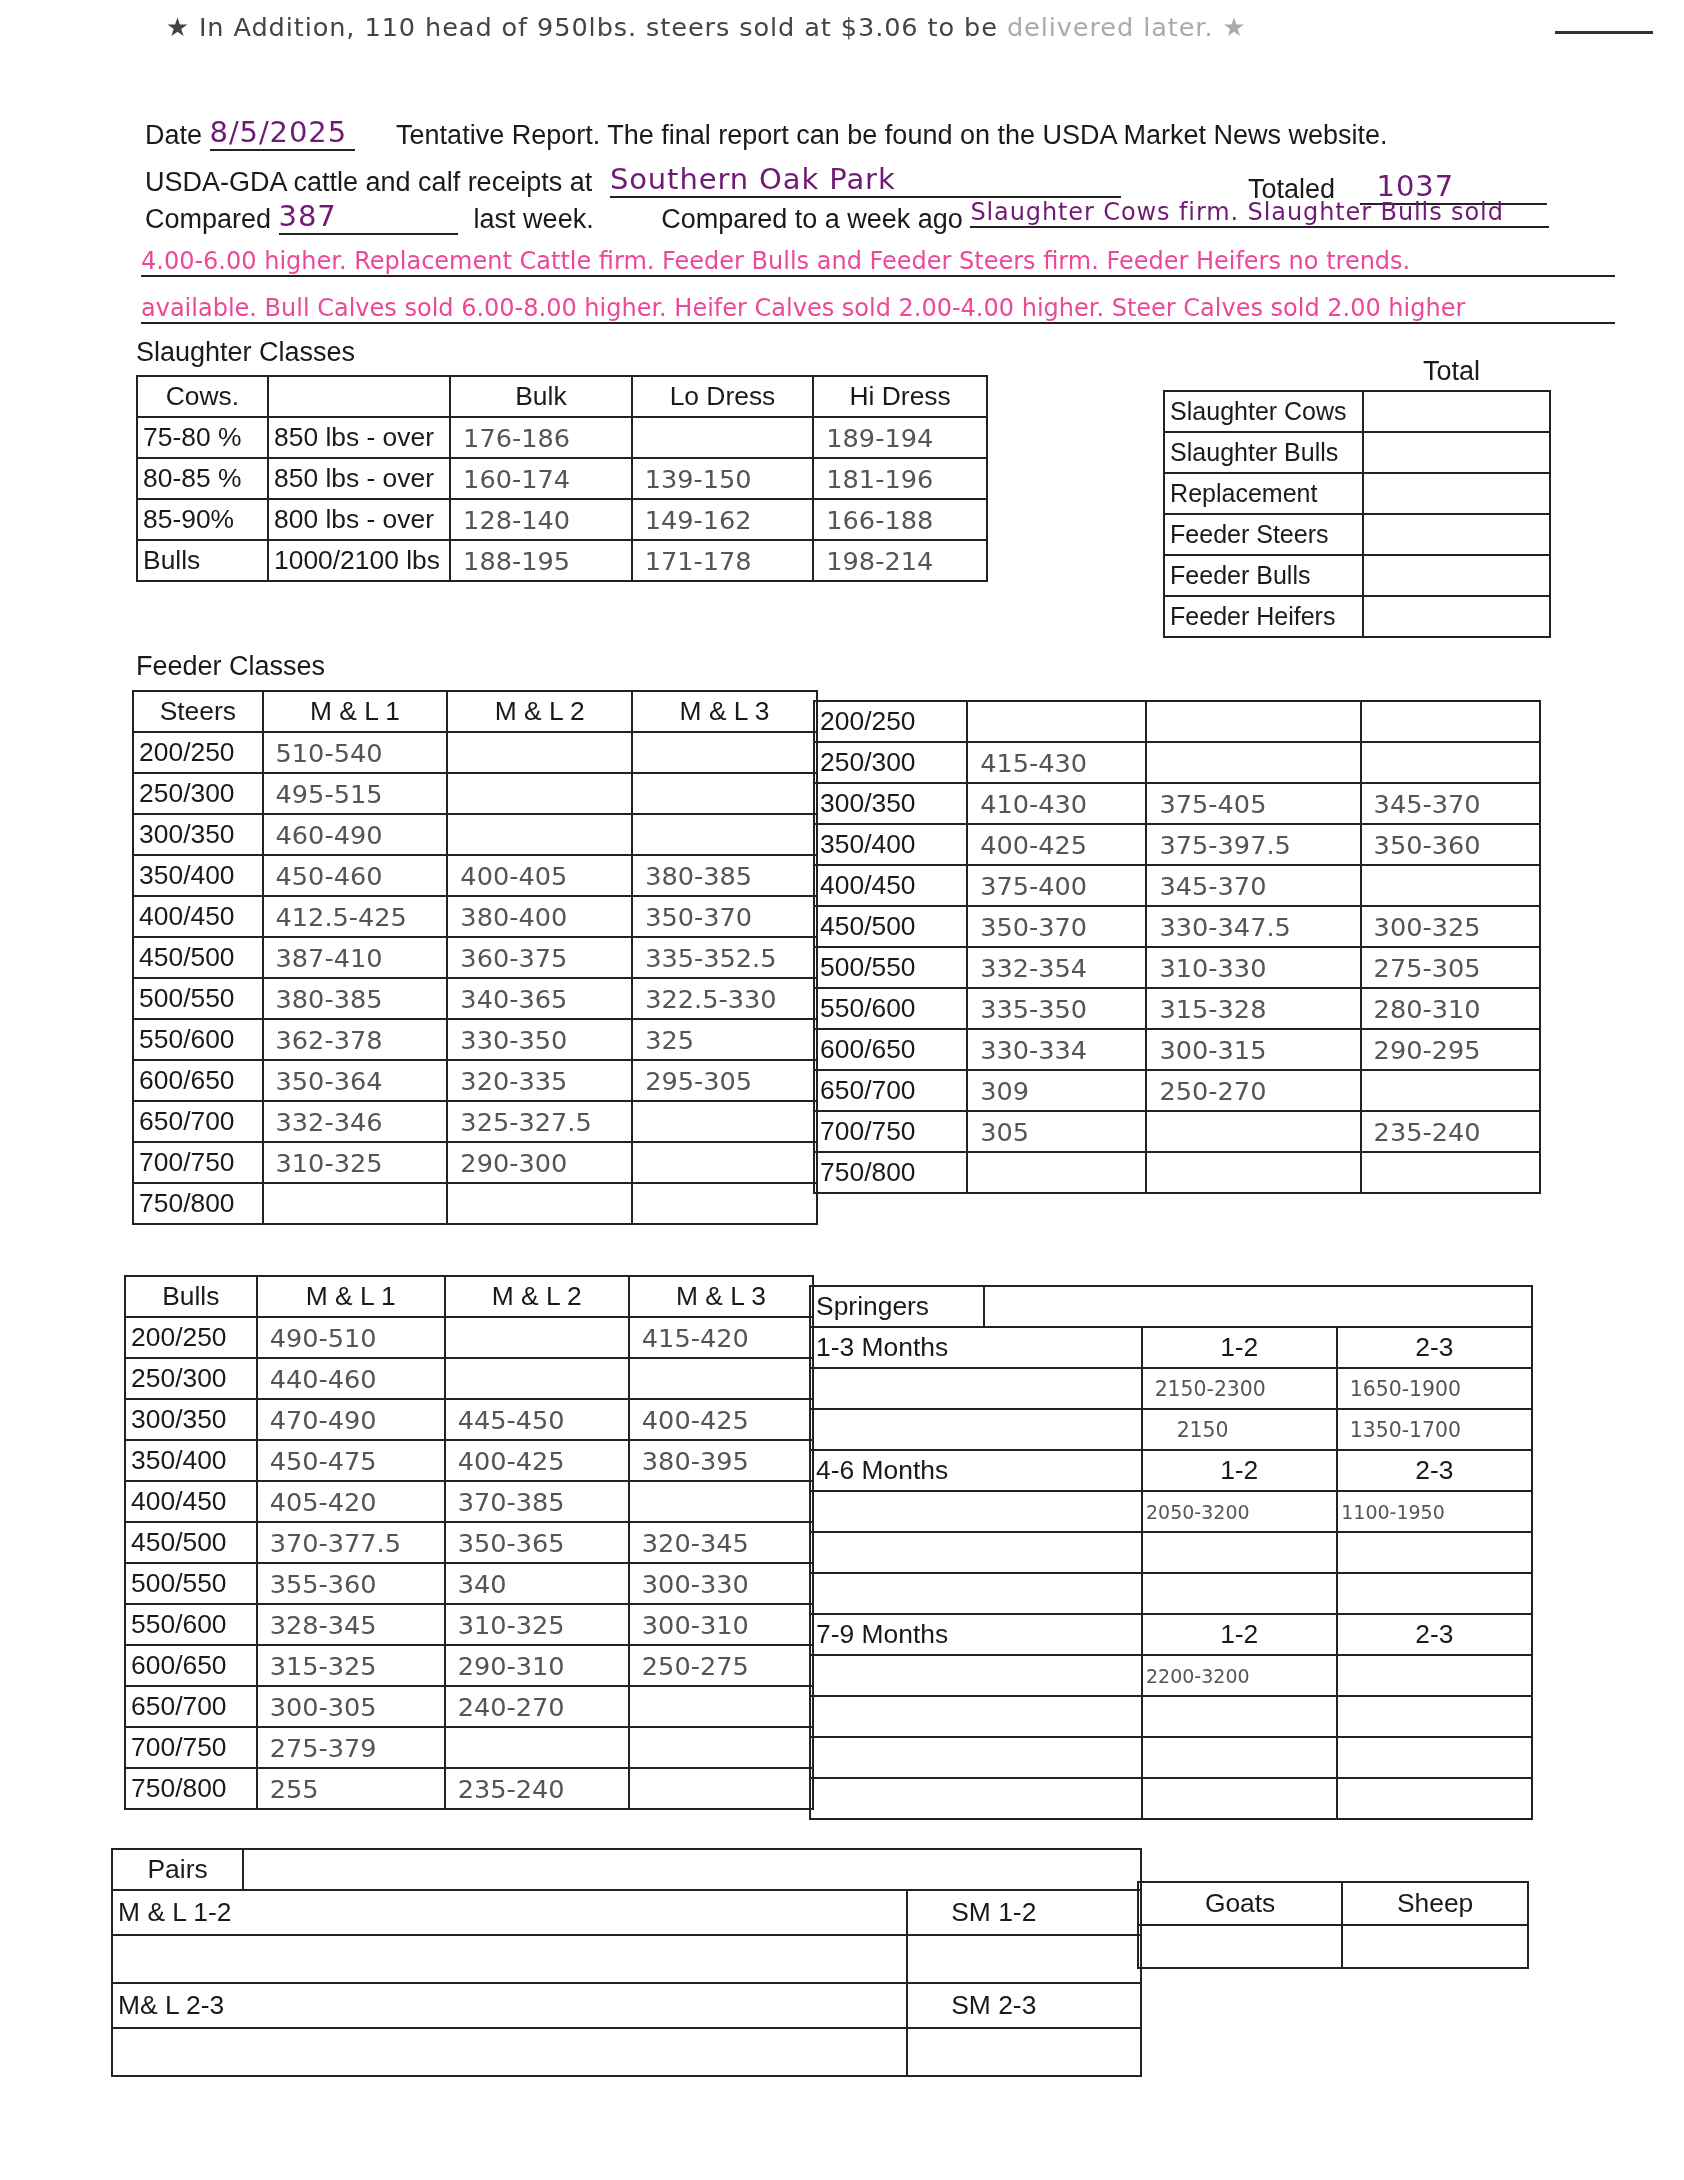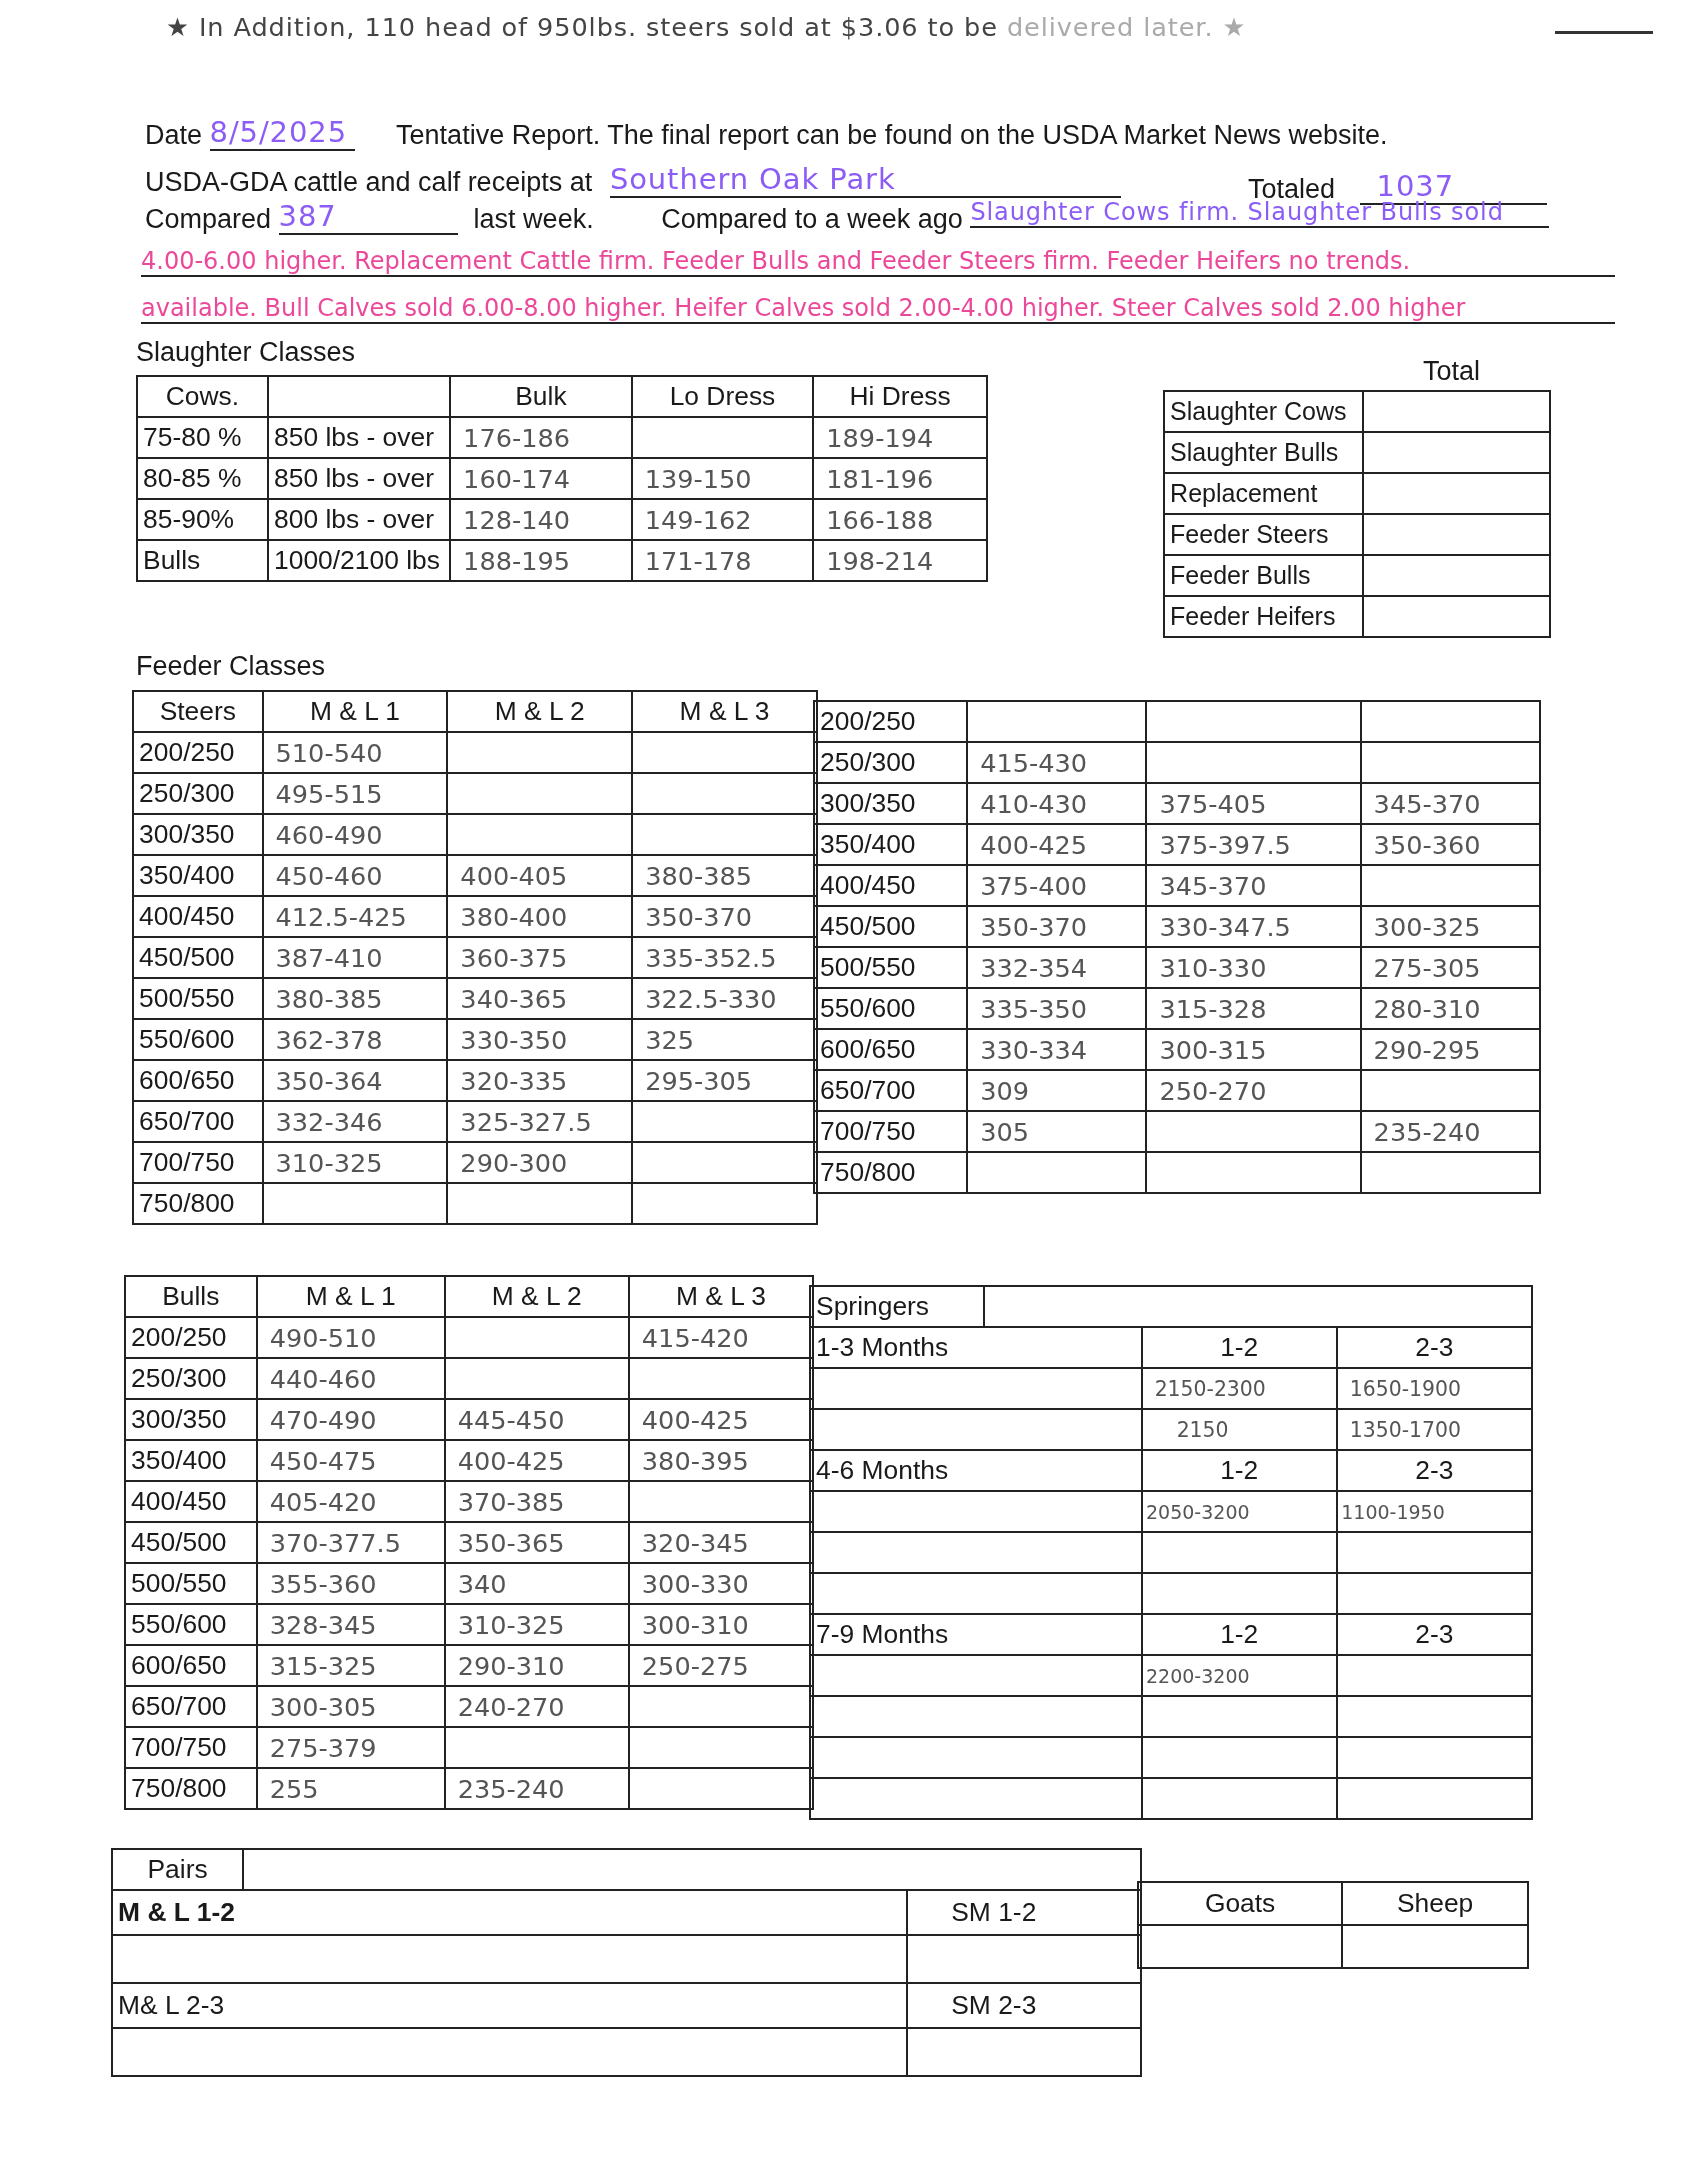--- a/index.html
+++ b/index.html
@@ -6,21 +6,21 @@
   body { width:1685px; height:2181px; position:relative; overflow:hidden; color:#1a1a1a;
          font-family:"Liberation Sans", sans-serif; }
   .abs { position:absolute; }
   .print { font-family:"Liberation Sans", sans-serif; color:#1a1a1a; }
   .note-top { left:166px; top:12px; font-size:25.6px; color:#444; font-family:"DejaVu Sans", sans-serif; letter-spacing:0.9px; }
   .note-top .faded { color:#aaa; }
   .topline { left:1555px; top:31px; width:98px; height:2.6px; background:#333; }
 
   .hdr-row { font-size:27px; }
   .uline { display:inline-block; border-bottom:2.6px solid #222; vertical-align:bottom; }
-  .hand-inline { font-family:"DejaVu Sans", sans-serif; color:#8b5cf6; font-size:29px; letter-spacing:0.9px; }
+  .hand-inline { font-family:"DejaVu Sans", sans-serif; color:#701a75; font-size:29px; letter-spacing:0.9px; }
 
   .trend { left:141px; font-size:24px; color:#ec4899; font-family:"DejaVu Sans", sans-serif; border-bottom:2.6px solid #222; white-space:nowrap; overflow:hidden; }
 
   table.grid { border-collapse:collapse; position:absolute; }
   table.grid td { border:2.6px solid #222; padding:0 5.1px; font-size:26.4px; height:39px; white-space:nowrap; }
   table.grid td.hd { text-align:center; }
   table.grid td.lbl { text-align:left;margin-left:44px; }
   table.grid td.val { font-family:"DejaVu Sans", sans-serif; color:#555; font-size:25.6px; padding-left:12px; }
   .section-title { font-size:27px; }
 </style>
@@ -443,21 +443,21 @@
 </tbody>
   </table>
 
 <table class="grid" style="left:111px; top:1848px; width:1031px;">
   <tbody>
       <tr>
     <td class="hd" style="width:119px;">Pairs</td>
     <td colspan="2"></td>
   </tr>
   <tr>
-    <td colspan="2" style="width:503px; height:43px;font-weight:bold;">M &amp; L 1-2</td>
+    <td colspan="2" style="width:503px; height:43px;">M &amp; L 1-2</td>
     <td style="height:43px; padding-left:43px;margin-left:8px;">SM 1-2</td>
   </tr>
   <tr>
     <td colspan="2" style="height:46px;"></td>
     <td style="height:46px;"></td>
   </tr>
   <tr>
     <td colspan="2" style="height:43px;">M&amp; L 2-3</td>
     <td style="height:43px; padding-left:43px;">SM 2-3</td>
   </tr>

